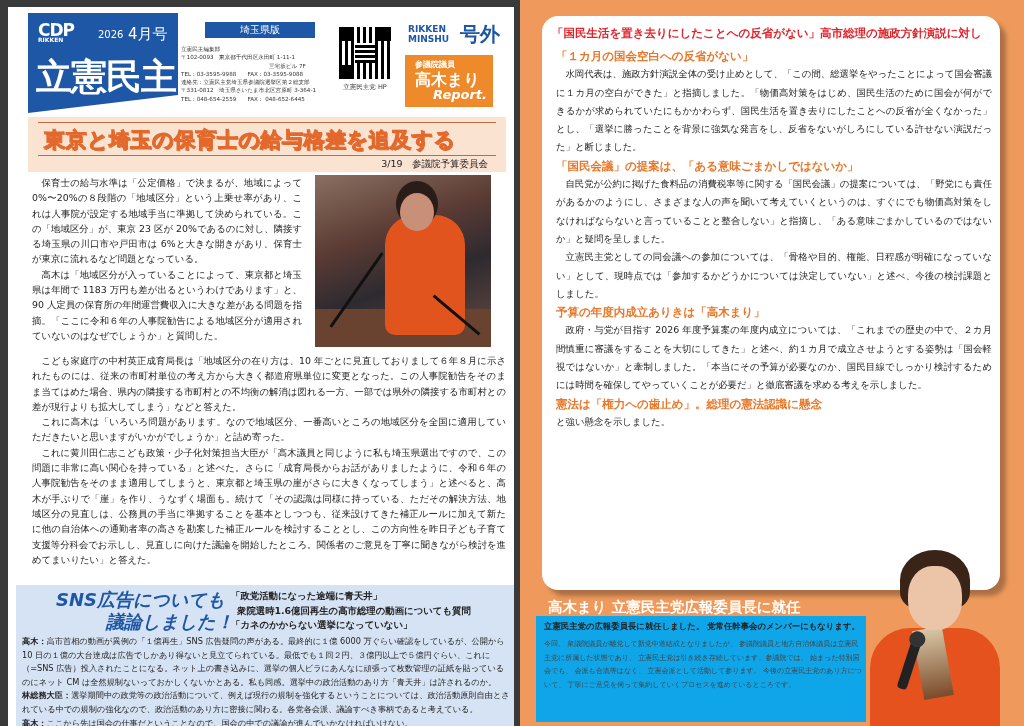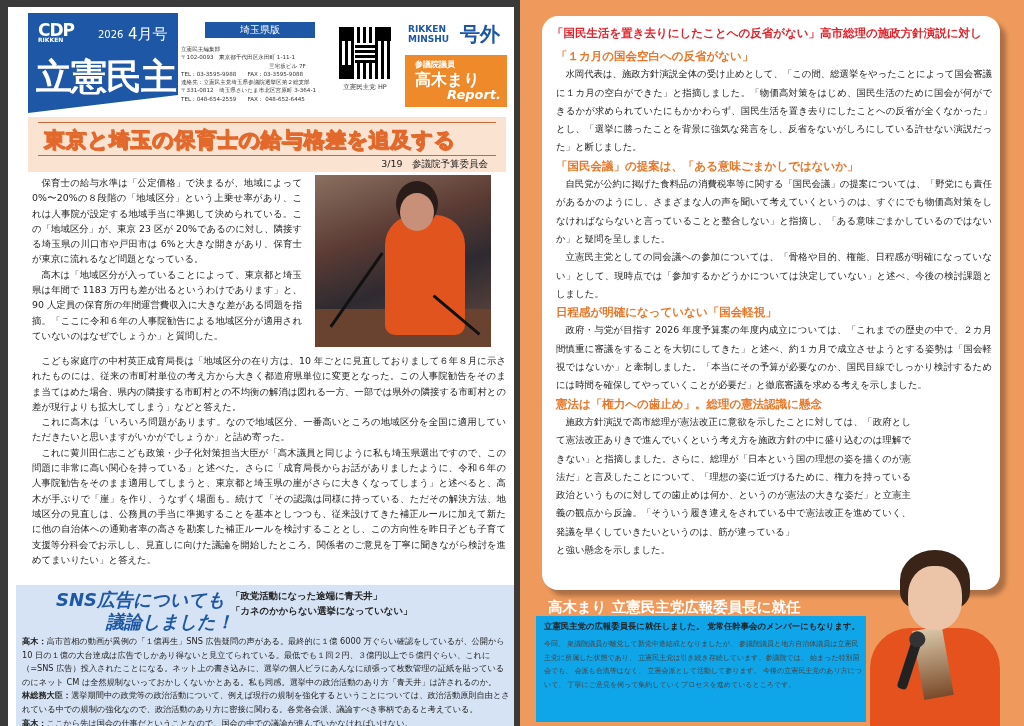--- a/index.html
+++ b/index.html
@@ -54,21 +54,21 @@
     content:""; position:absolute; left:16px; top:16px; width:20px; height:20px;
     background: repeating-linear-gradient(0deg,#000 0 3px,#fff 3px 5px);
   }
   .qr-caption { font-size: 6.5px; color: #333; text-align: center; margin-top: 4px; white-space: nowrap; }
 
   .rikken-wordmark {
     position: absolute; left: 400px; top: 17px; font-size: 9px; font-weight: bold; line-height: 10px; color: #1e57a6;
   }
   .extra-edition { position: absolute; left: 452px; top: 14px; font-size: 20px; font-weight: bold; color: #1e57a6; }
   .report-box {
-    position: absolute; left: 397px; top: 48px; width: 102px; height: 52px; background: #ee8a2a; color: #fff;
+    position: absolute; left: 397px; top: 48px; width: 88px; height: 52px; background: #ee8a2a; color: #fff;
   }
   .report-box .role { position: absolute; left: 10px; top: 4px; font-size: 8px; font-weight: bold; }
   .report-box .name { position: absolute; left: 10px; top: 15px; font-size: 16px; font-weight: bold; }
   .report-box .rep { position: absolute; right: 6px; top: 32px; font-size: 13px; font-style: italic; font-weight: bold; }
 
   .headline-band {
     position: absolute; left: 20px; top: 110px; width: 478px; height: 55px; background: #fbe3d2;
   }
   .headline-band .rule { position: absolute; left: 10px; right: 10px; height: 1px; background: #c56a3a; }
   .headline-band .rule.t { top: 5px; } .headline-band .rule.b { top: 38px; }
@@ -224,20 +224,21 @@
     <p class="para">これに黄川田仁志こども政策・少子化対策担当大臣が「高木議員と同じように私も埼玉県選出ですので、この問題に非常に高い関心を持っている」と述べた。さらに「成育局長からお話がありましたように、令和６年の人事院勧告をそのまま適用してしまうと、東京都と埼玉県の崖がさらに大きくなってしまう」と述べると、高木が手ぶりで「崖」を作り、うなずく場面も。続けて「その認識は同様に持っている、ただその解決方法、地域区分の見直しは、公務員の手当に準拠することを基本としつつも、従来設けてきた補正ルールに加えて新たに他の自治体への通勤者率の高さを勘案した補正ルールを検討することとし、この方向性を昨日子ども子育て支援等分科会でお示しし、見直しに向けた議論を開始したところ。関係者のご意見を丁寧に聞きながら検討を進めてまいりたい」と答えた。</p>
   </div>
 
   <div class="sns-box">
     <div class="sns-title">
       <span>SNS広告についても</span>
       <span class="l2">議論しました！</span>
     </div>
     <div class="sns-sub">
       <div>「政党活動になった途端に青天井」</div>
+      <div style="padding-left:6px">衆院選時1.6億回再生の高市総理の動画についても質問</div>
       <div>「カネのかからない選挙になっていない」</div>
     </div>
     <div class="sns-body">
       <span>
         <span class="spk">高木：</span><span>高市首相の動画が異例の「１億再生」SNS 広告疑問の声がある。最終的に１億 6000 万ぐらい確認をしているが、公開から 10 日の１億の大台達成は広告でしかあり得ないと見立てられている。最低でも１回２円、３億円以上で５億円ぐらい、これに（=SNS 広告）投入されたことになる。ネット上の書き込みに、選挙の個人ビラにあんなに頑張って枚数管理の証紙を貼っているのにネット CM は全然規制ないっておかしくないかとある。私も同感。選挙中の政治活動のあり方「青天井」は許されるのか。</span>
       </span><br>
       <span>
         <span class="spk">林総務大臣：</span><span>選挙期間中の政党等の政治活動について、例えば現行の規制を強化するということについては、政治活動原則自由とされている中での規制の強化なので、政治活動のあり方に密接に関わる。各党各会派、議論すべき事柄であると考えている。</span>
       </span><br>
       <span>
@@ -249,24 +250,23 @@
 
 <div class="page-right">
   <div class="card">
     <div class="card-headline">「国民生活を置き去りにしたことへの反省がない」高市総理の施政方針演説に対し</div>
     <div class="card-body">
       <p class="sub">「１カ月の国会空白への反省がない」</p>
       <p class="para">水岡代表は、施政方針演説全体の受け止めとして、「この間、総選挙をやったことによって国会審議に１カ月の空白ができた」と指摘しました。「物価高対策をはじめ、国民生活のために国会が何ができるかが求められていたにもかかわらず、国民生活を置き去りにしたことへの反省が全くなかった」とし、「選挙に勝ったことを背景に強気な発言をし、反省をないがしろにしている許せない演説だった」と断じました。</p>
       <p class="sub">「国民会議」の提案は、「ある意味ごまかしではないか」</p>
       <p class="para">自民党が公約に掲げた食料品の消費税率等に関する「国民会議」の提案については、「野党にも責任があるかのようにし、さまざまな人の声を聞いて考えていくというのは、すぐにでも物価高対策をしなければならないと言っていることと整合しない」と指摘し、「ある意味ごまかしているのではないか」と疑問を呈しました。</p>
       <p class="para">立憲民主党としての同会議への参加については、「骨格や目的、権能、日程感が明確になっていない」として、現時点では「参加するかどうかについては決定していない」と述べ、今後の検討課題としました。</p>
-      <p class="sub">日程感が明確になっていない「国会軽視」</p>
+      <p class="sub">予算の年度内成立ありきは「高木まり」</p>
       <p class="para">政府・与党が目指す 2026 年度予算案の年度内成立については、「これまでの歴史の中で、２カ月間慎重に審議をすることを大切にしてきた」と述べ、約１カ月で成立させようとする姿勢は「国会軽視ではないか」と牽制しました。「本当にその予算が必要なのか、国民目線でしっかり検討するためには時間を確保してやっていくことが必要だ」と徹底審議を求める考えを示しました。</p>
       <p class="sub">憲法は「権力への歯止め」。総理の憲法認識に懸念</p>
-      <p class="para" style="width:355px">施政方針演説で高市総理が憲法改正に意欲を示したことに対しては、「政府として憲法改正ありきで進んでいくという考え方を施政方針の中に盛り込むのは理解できない」と指摘しました。さらに、総理が「日本という国の理想の姿を描くのが憲法だ」と言及したことについて、「理想の姿に近づけるために、権力を持っている政治というものに対しての歯止めは何か、というのが憲法の大きな姿だ」と立憲主義の観点から反論。「そういう履き違えをされている中で憲法改正を進めていく、発議を早くしていきたいというのは、筋が違っている」</p>
       <p>と強い懸念を示しました。</p>
     </div>
   </div>
 
   <div class="pr-heading">高木まり 立憲民主党広報委員長に就任</div>
   <div class="pr-box">
     <div class="pr-lead">立憲民主党の広報委員長に就任しました。 党常任幹事会のメンバーにもなります。</div>
     <div class="pr-text">今回、 衆議院議員が離党して新党中道結成となりましたが、 参議院議員と地方自治体議員は立憲民主党に所属した状態であり、 立憲民主党は引き続き存続しています。参議院では、 始まった特別国会でも、 会派も合流等はなく、 立憲会派として活動して参ります。 今後の立憲民主党のあり方について、 丁寧にご意見を伺って集約していくプロセスを進めているところです。</div>
   </div>
 

